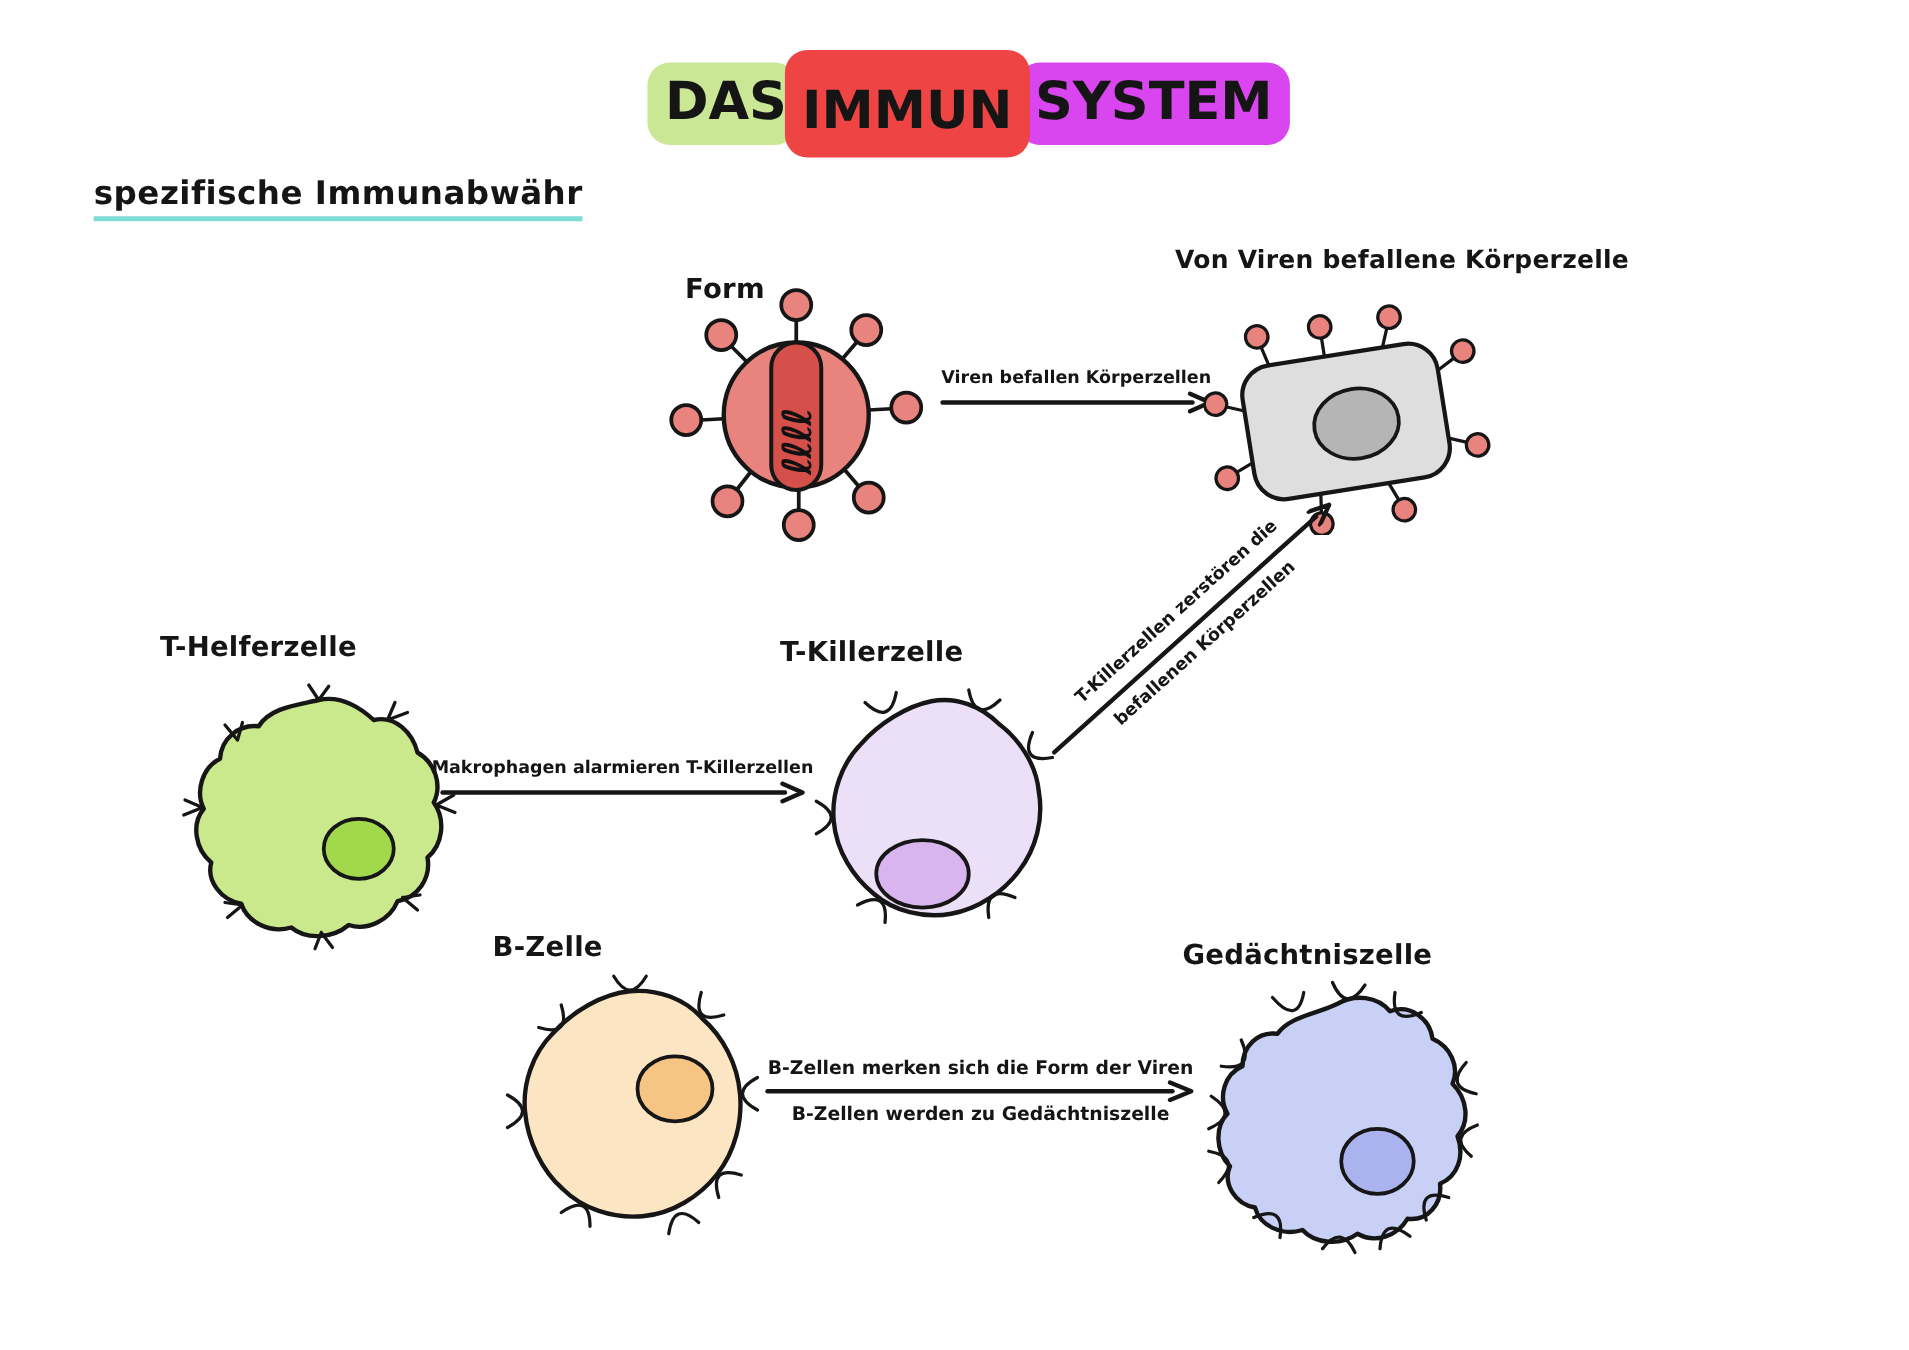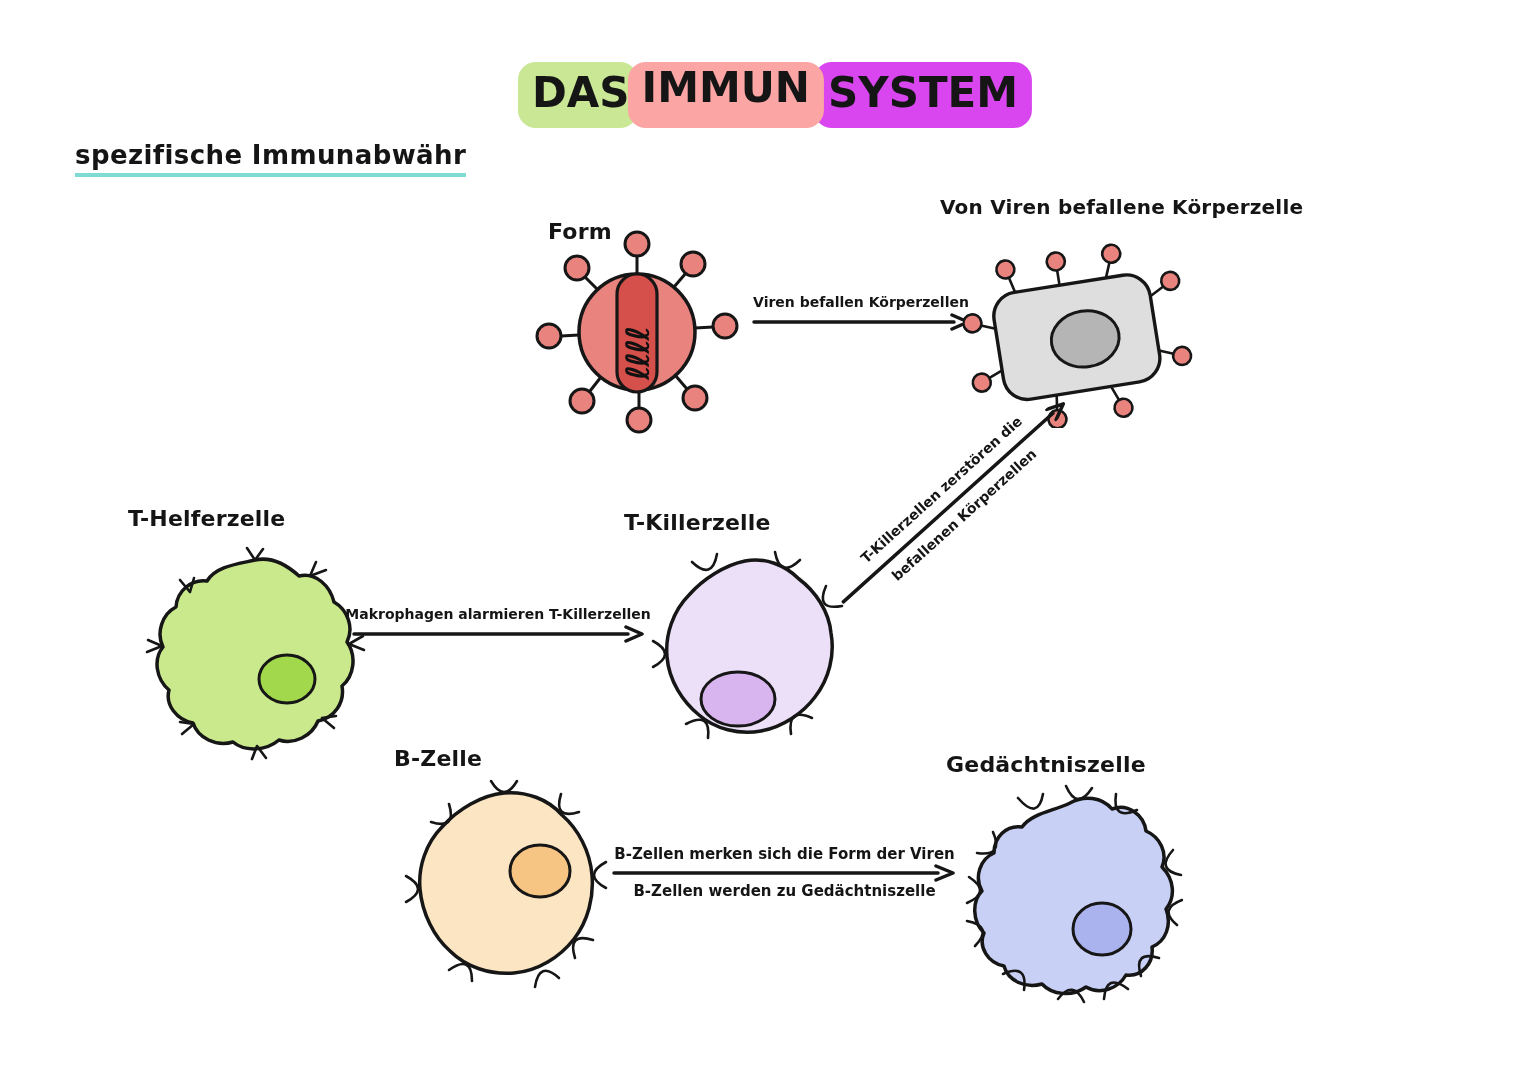--- a/index.html
+++ b/index.html
@@ -3,24 +3,24 @@
 <meta charset="utf-8">
 <style>
   html,body { margin:0; padding:0; }
   body {
     width:1527px; height:1080px; background:#ffffff; position:relative;
     font-family:"DejaVu Sans", sans-serif; color:#151515; overflow:hidden;
   }
   .abs { position:absolute; }
 
   
-  .title-wrap { top:62px; left:775px; transform:translateX(-50%); display:flex; }
+  .title-wrap { top:40px; left:775px; transform:translateX(-50%); display:flex; align-items:center; }
   .hl { font-size:42px; font-weight:bold; line-height:1; padding:10px 14px 14px; white-space:nowrap; }
   .hl-das   { background:#c9e794; border-radius:18px; padding-right:8px;  position:relative; z-index:1; }
-  .hl-immun { background:#fca5a5; border-radius:18px; margin-left:-10px; padding-top:5px; padding-bottom:17px; position:relative; z-index:2; }
+  .hl-immun { background:#ef4444; border-radius:18px; margin-left:-10px; padding-top:27px; padding-bottom:17px; position:relative; z-index:2; }
   .hl-system{ background:#d946ef; border-radius:18px; margin-left:-10px; position:relative; z-index:1; }
 
   
   .subtitle { top:140px; left:75px; font-size:26px; font-weight:600; letter-spacing:0.4px;
               border-bottom:4px solid #7edcd4; padding-bottom:3px; }
 
   .cell-label  { font-weight:bold; font-size:22px; letter-spacing:0.2px; white-space:nowrap; }
   .cell-label-sm { font-weight:bold; font-size:20px; letter-spacing:0.2px; white-space:nowrap; text-align:left; }
   .arrow-group { display:flex; flex-direction:column; align-items:center; }
   .arrow-label { font-weight:bold; font-size:14px; text-align:center; white-space:nowrap; line-height:1.25; }

